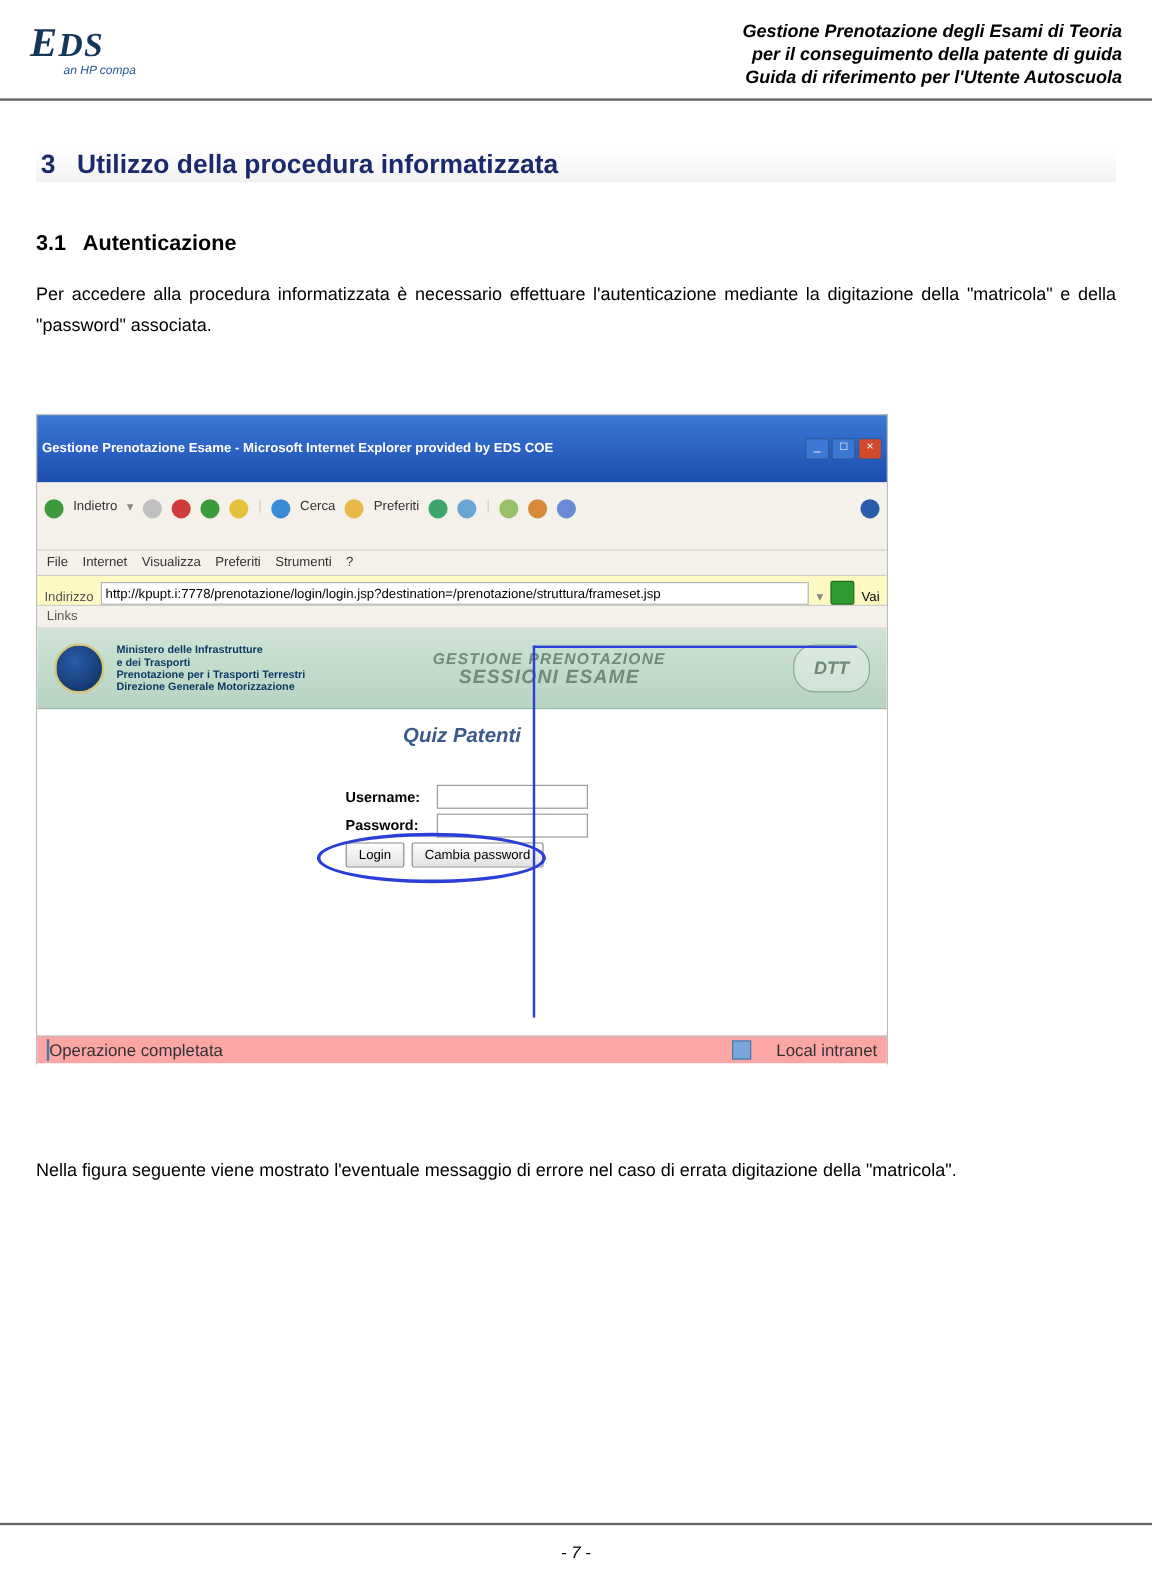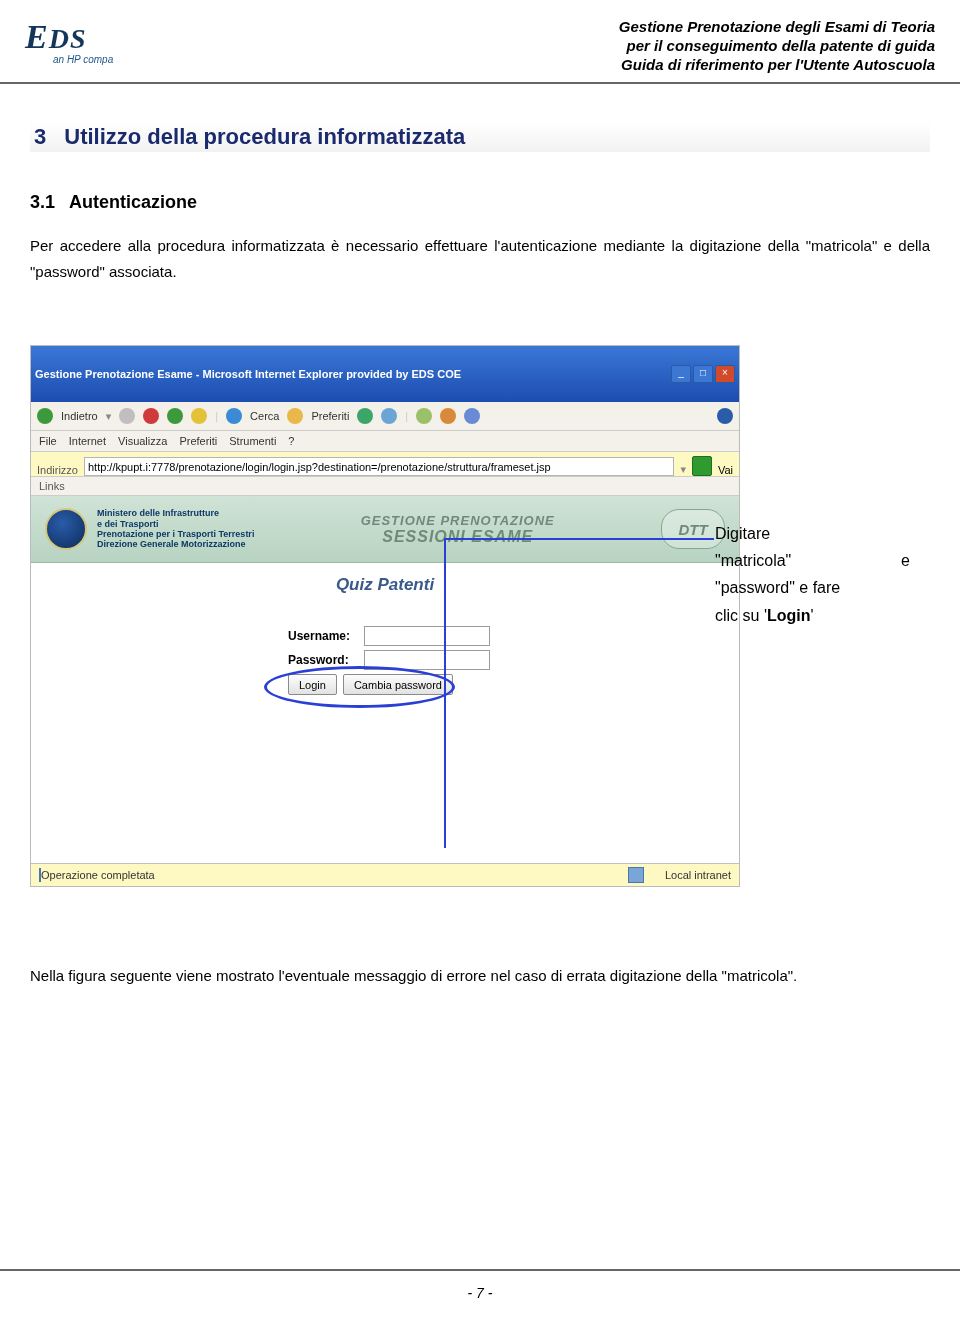--- a/index.html
+++ b/index.html
@@ -21,21 +21,21 @@
   .para{margin-top:20px;font-size:15px;line-height:1.7;text-align:justify;}
   
   .screenshot{position:absolute;top:345px;left:30px;width:708px;height:540px;border:1px solid #bbb;font-family:Tahoma,sans-serif;font-size:11px;background:#ece9d8;}
   .titlebar{height:24px;background:linear-gradient(#3a78d6,#1c4db0);display:flex;align-items:center;justify-content:space-between;padding:16px 4px;}
   .titlebar .tleft{color:#fff;font-weight:bold;font-size:11px;white-space:nowrap;overflow:hidden;}
   .winbtns{display:flex;gap:2px;}
   .winbtn{width:18px;height:16px;border:1px solid #2a5aa0;border-radius:2px;font-size:10px;line-height:14px;text-align:center;color:#fff;}
   .winbtn.min{background:#3d77d4;}
   .winbtn.max{background:#3d77d4;}
   .winbtn.close{background:#d04a2b;}
-  .toolbar1{height:28px;background:#f3f1e9;border-bottom:1px solid #ccc;display:flex;align-items:center;gap:8px;padding:0 6px;color:#333;}
+  .toolbar1{height:28px;background:#f3f1e9;border-bottom:1px solid #ccc;display:flex;gap:8px;padding:14px 6px;color:#333;}
   .tb-ico{width:16px;height:16px;border-radius:50%;display:inline-block;}
   .menubar{height:20px;background:#f3f1e9;border-bottom:1px solid #ccc;display:flex;align-items:center;gap:12px;padding:0 8px;color:#333;}
   .addrbar{height:24px;background:#fef9c3;border-bottom:1px solid #ccc;display:flex;align-items:flex-end;gap:6px;padding:0 6px;}
   .addrbar .lbl{color:#555;}
   .addrbar input{flex:1;height:17px;border:1px solid #b4b4b4;font-size:11px;padding:0 3px;background:#fff;}
   .addrbar .go{width:18px;height:18px;background:#2f9a2f;border:1px solid #1e6f1e;border-radius:2px;}
   .linksbar{height:18px;background:#f3f1e9;border-bottom:1px solid #ccc;padding:0 8px;color:#555;display:flex;align-items:center;}
   .content{background:#fff;height:380px;position:relative;overflow:hidden;}
   .greenhdr{height:66px;background:linear-gradient(#cfe3d6,#b8d3c1);border-bottom:1px solid #9fb8a6;display:flex;align-items:center;justify-content:space-between;padding:0 14px;}
   .gh-left{display:flex;align-items:center;gap:10px;}
@@ -48,21 +48,21 @@
   .quiz{margin-top:12px;text-align:center;font-weight:bold;font-style:italic;color:#3a5a8a;font-size:17px;}
   .loginbox{position:absolute;left:257px;top:130px;font-size:12px;}
   .frow{display:flex;align-items:center;margin-bottom:4px;}
   .frow label{width:76px;font-weight:bold;}
   .frow input{width:120px;height:16px;border:1px solid #9b9b9b;background:#fff;}
   .btnrow{margin-top:2px;display:flex;gap:6px;}
   .btnrow button{height:21px;border:1px solid #8a8a8a;background:linear-gradient(#fdfdfd,#e2e2e2);border-radius:2px;padding:0 10px;font-size:11px;}
   .ellipse{position:absolute;left:233px;top:170px;width:185px;height:36px;border:3px solid #2a3fd6;border-radius:50%;pointer-events:none;}
   .pointer{position:absolute;left:413px;top:192px;width:2px;height:310px;background:#2a3fd6;}
   .pointer:before{content:"";position:absolute;top:0;left:0;width:270px;height:2px;background:#2a3fd6;}
-  .statusbar{position:absolute;bottom:0;left:0;right:0;height:22px;background:#fef9c3;border-top:1px solid #c0c0c0;display:flex;align-items:center;justify-content:space-between;padding:0 8px;font-size:11px;color:#333;}
+  .statusbar{position:absolute;bottom:0;left:0;right:0;height:22px;background:#fca5a5;border-top:1px solid #c0c0c0;display:flex;align-items:center;justify-content:space-between;padding:0 8px;font-size:14px;color:#333;}
   .statusbar .sbright{display:flex;align-items:center;gap:21px;}
   .sbico{width:14px;height:14px;background:#7aa5d8;border:1px solid #4a77aa;}
   
   .callout{position:absolute;left:715px;top:520px;width:195px;font-size:16px;line-height:1.7;text-align:justify;}
   .callout .bold{font-weight:bold;}
   
   .para2{position:absolute;top:962px;left:30px;right:30px;font-size:15px;line-height:1.8;text-align:justify;}
   
   .ftr-rule{position:absolute;bottom:52px;left:0;right:0;border-top:2px solid #666;}
   .ftr{position:absolute;bottom:22px;left:0;right:0;text-align:center;font-size:14px;font-style:italic;}
@@ -187,30 +187,19 @@
       <span>Operazione completata</span>
     </span>
     <span class="sbright">
       <span class="sbico"></span>
       <span>Local intranet</span>
     </span>
   </div>
   <div class="pointer"></div>
 </div>
 
-<div class="callout">
-  <div>Digitare</div>
-  <div style="display:flex;justify-content:space-between;">
-    <span>"matricola"</span>
-    <span>e</span>
-  </div>
-  <div>"password" e fare</div>
-  <div>
-    <span>clic su '</span><span class="bold">Login</span><span>'</span>
-  </div>
-</div>
 
 <div class="para2">Nella figura seguente viene mostrato l'eventuale messaggio di errore nel caso di errata digitazione della "matricola".</div>
 
 <div class="ftr-rule"></div>
 <div class="ftr">- 7 -</div>
 
 </div>
 
 </body></html>

